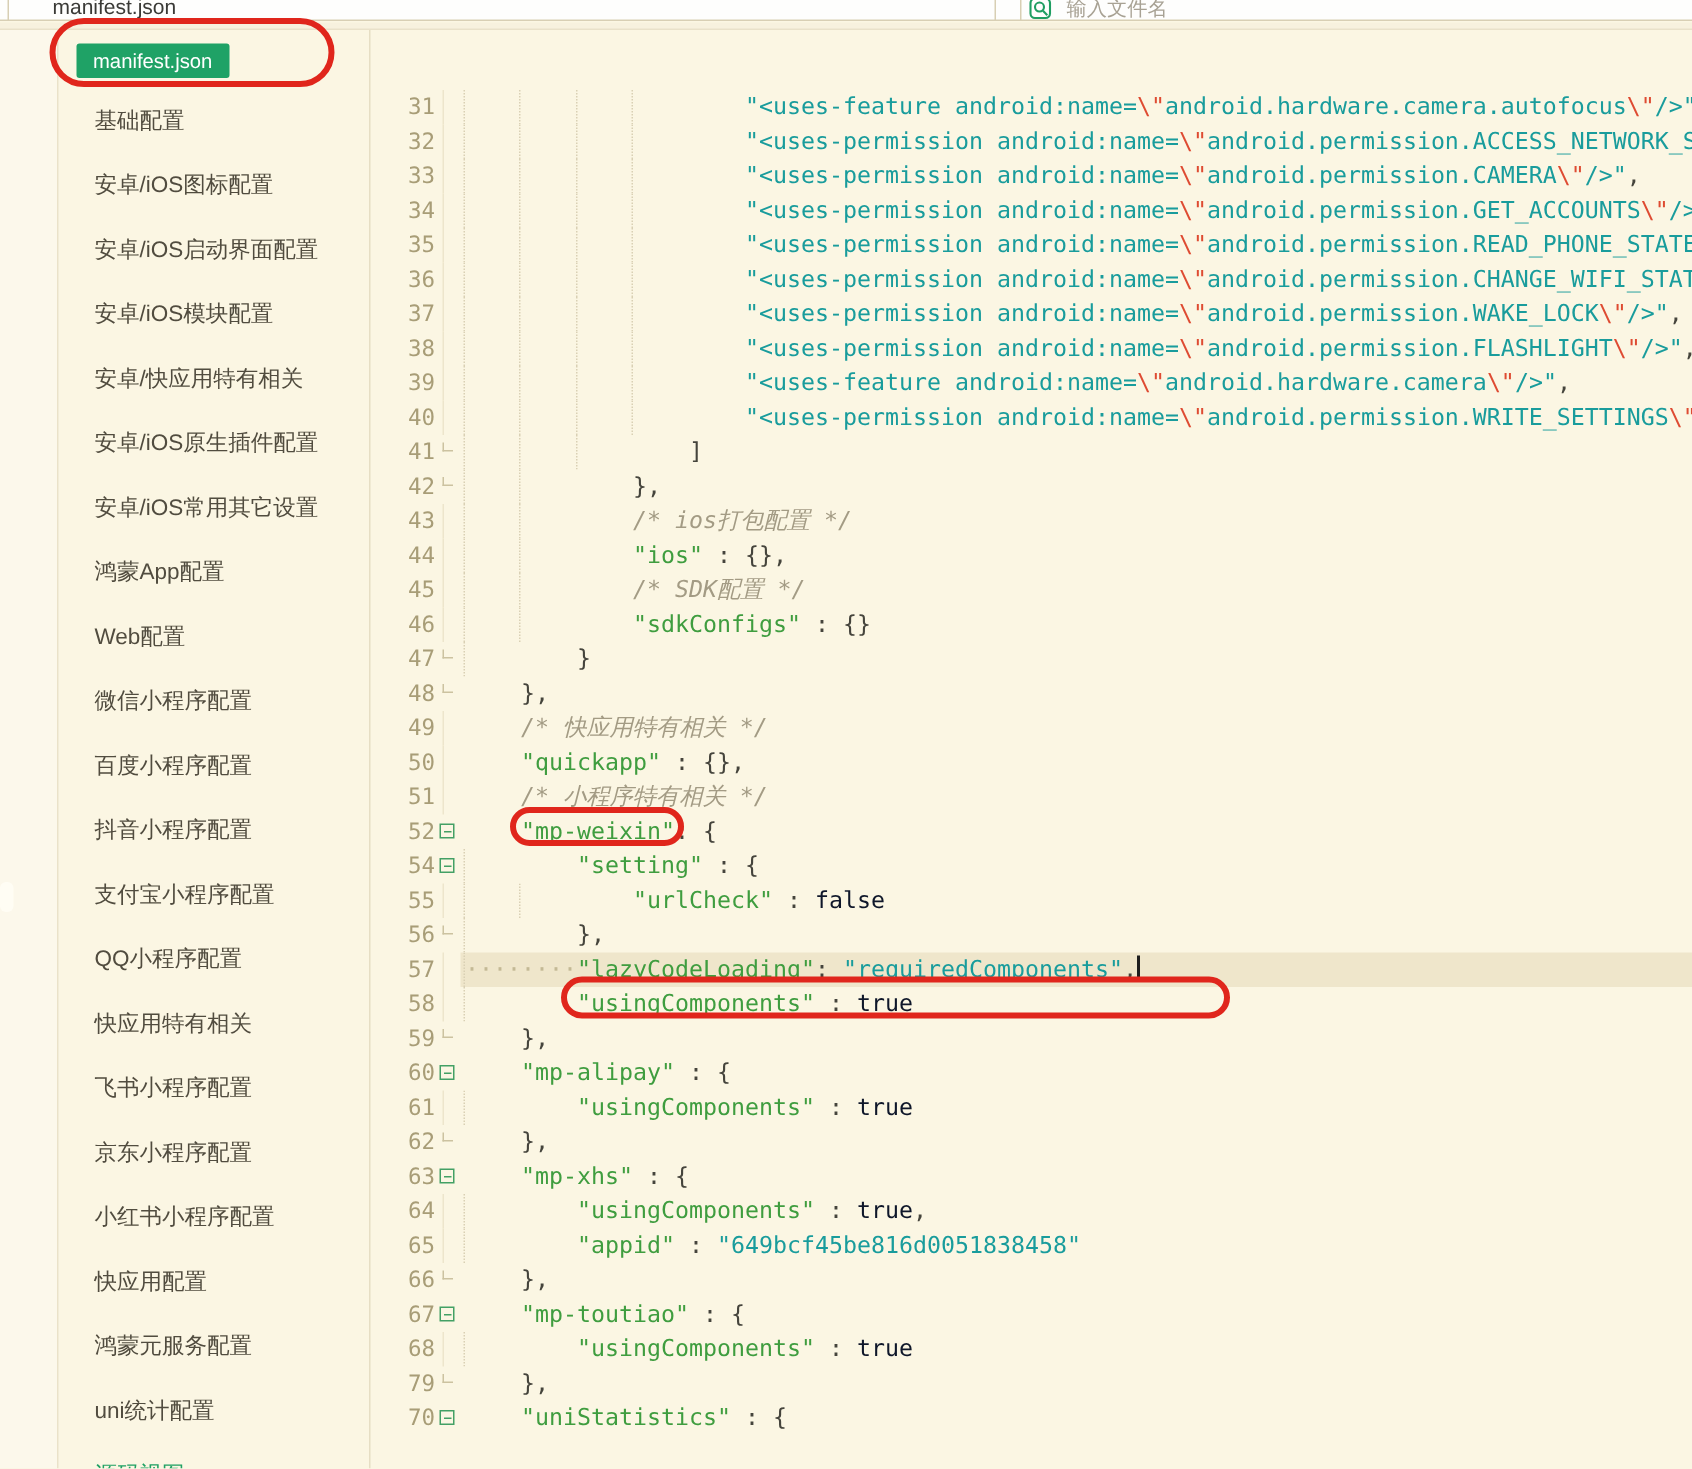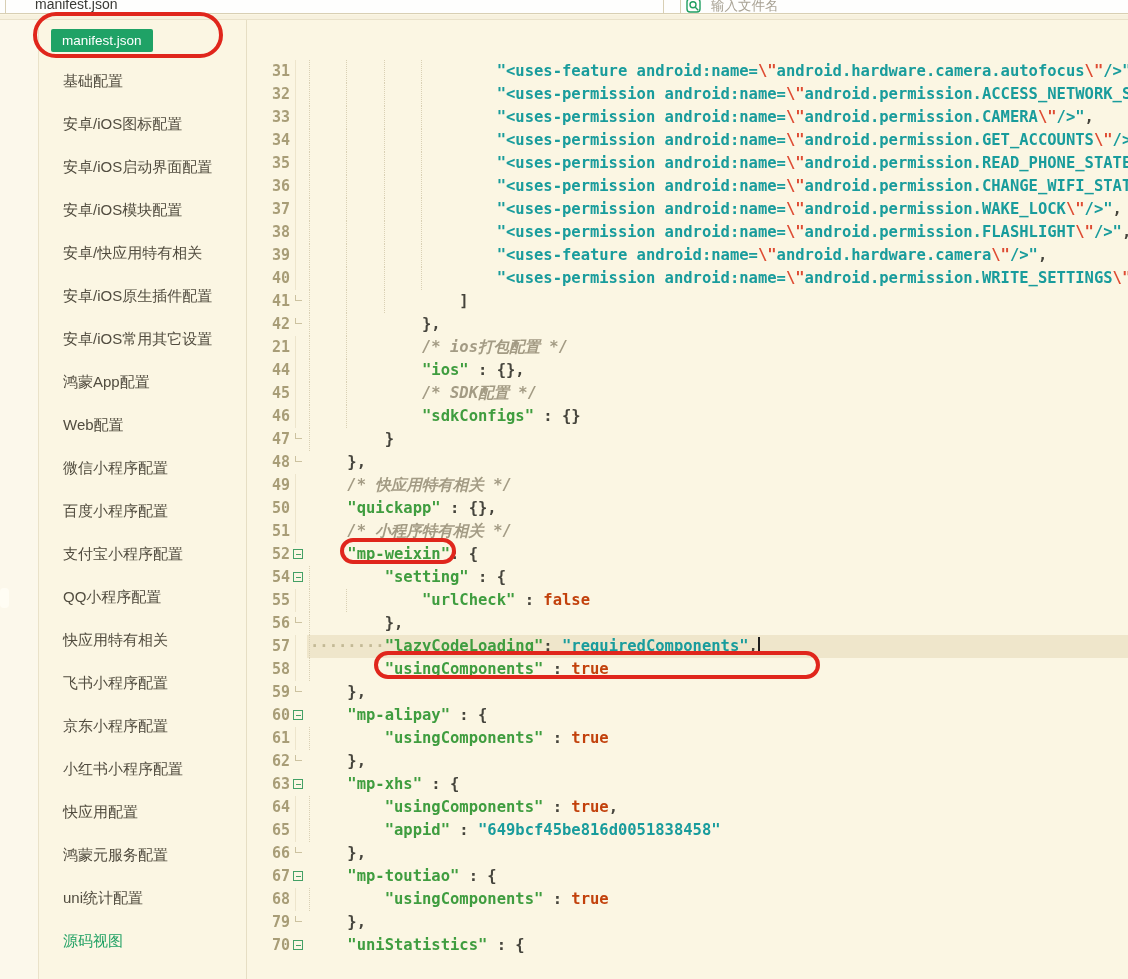--- a/index.html
+++ b/index.html
@@ -32,28 +32,28 @@
   .side-items { position:absolute; left:0; top:38.5px; right:0; }
   .side-item { height:43px; line-height:43px; padding-left:23px; font-size:15px;
     color:#514C3F; white-space:nowrap; cursor:pointer; }
   .side-item.active { color:#21A164; }
 
   
   .editor { position:absolute; left:248px; top:20px; width:880px; height:959px;
     background:#FBF6E3; overflow:hidden; }
   .rows { position:absolute; left:0; top:39.5px; right:0; }
   .row { display:flex; height:23px; font-family:"DejaVu Sans Mono","Liberation Mono",monospace;
-    font-size:15.5px; line-height:23px;font-weight:bold; }
+    font-size:15.5px; line-height:23px; }
   .ln { flex:none; width:42px; text-align:right; color:#A89D77; font-size:15px; }
   .fold { flex:none; width:17px; position:relative; }
   .codetext { flex:1; white-space:pre; position:relative; padding-left:3px; overflow:hidden; }
   .row.hl .codetext { background:#EFE6CB; }
   .ig { position:absolute; top:0; height:23px; width:0; border-left:1px dotted #D9D0B4; }
   .s { color:#199C9C; } .e { color:#DE4B32; } .k { color:#3F9D3F; }
-  .p { color:#45443C; } .b { color:#c2410c; }
+  .p { color:#45443C; } .b { color:#0f172a; }
   .c { color:#A39B84; font-style:italic; }
   .ws { color:#C3B995; }
   .fbox { position:absolute; left:3px; top:6.5px; width:10px; height:10px;
     border:1px solid #43A065; background:#FBF6E3; }
   .fminus { position:absolute; left:1.5px; top:3.5px; width:5px; height:1px; background:#43A065; }
   .fdash { position:absolute; left:5px; top:5px; width:7px; height:6px;
     border-left:1px solid #CCC2A0; border-bottom:1px solid #CCC2A0; }
   .fline { position:absolute; left:5px; top:0; width:1px; height:23px; background:#EDE5CC; }
   .cursor { display:inline-block; width:2px; height:17px; background:#1E1E1E;
     vertical-align:-3px; }
@@ -97,20 +97,21 @@
       <div class="side-item">安卓/iOS图标配置</div>
       <div class="side-item">安卓/iOS启动界面配置</div>
       <div class="side-item">安卓/iOS模块配置</div>
       <div class="side-item">安卓/快应用特有相关</div>
       <div class="side-item">安卓/iOS原生插件配置</div>
       <div class="side-item">安卓/iOS常用其它设置</div>
       <div class="side-item">鸿蒙App配置</div>
       <div class="side-item">Web配置</div>
       <div class="side-item">微信小程序配置</div>
       <div class="side-item">百度小程序配置</div>
+      <div class="side-item">抖音小程序配置</div>
       <div class="side-item">支付宝小程序配置</div>
       <div class="side-item">QQ小程序配置</div>
       <div class="side-item">快应用特有相关</div>
       <div class="side-item">飞书小程序配置</div>
       <div class="side-item">京东小程序配置</div>
       <div class="side-item">小红书小程序配置</div>
       <div class="side-item">快应用配置</div>
       <div class="side-item">鸿蒙元服务配置</div>
       <div class="side-item">uni统计配置</div>
       <div class="side-item active">源码视图</div>
@@ -197,21 +198,21 @@
         <div class="codetext"><span class="ig" style="left: 2px;"></span><span class="ig" style="left: 39.3px;"></span><span class="ig" style="left: 76.6px;"></span><span class="ws">                </span><span class="p">]</span></div>
       </div>
       <div class="row">
         <span class="ln">42</span>
         <span class="fold">
           <span class="fdash"></span>
         </span>
         <div class="codetext"><span class="ig" style="left: 2px;"></span><span class="ig" style="left: 39.3px;"></span><span class="ws">            </span><span class="p">},</span></div>
       </div>
       <div class="row">
-        <span class="ln">21</span>
+        <span class="ln">43</span>
         <span class="fold">
           <span class="fline"></span>
         </span>
         <div class="codetext"><span class="ig" style="left: 2px;"></span><span class="ig" style="left: 39.3px;"></span><span class="ws">            </span><span class="c">/* ios打包配置 */</span></div>
       </div>
       <div class="row">
         <span class="ln">44</span>
         <span class="fold">
           <span class="fline"></span>
         </span>

